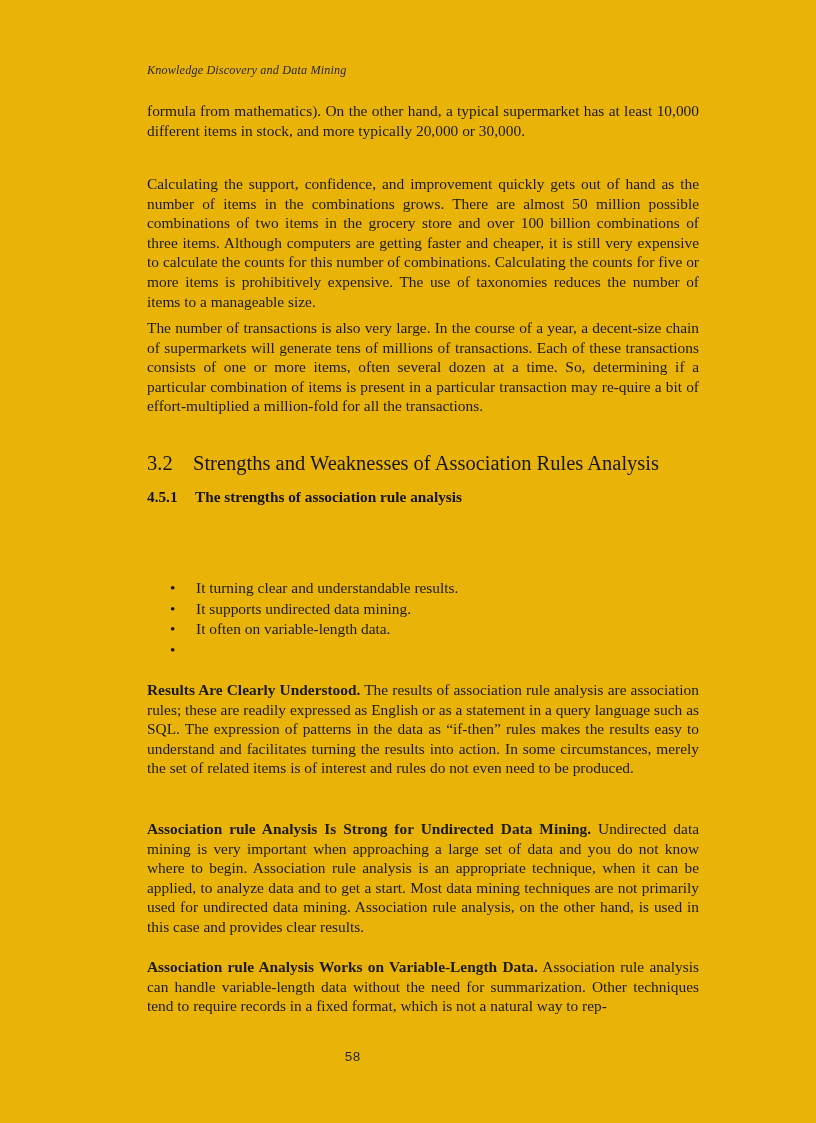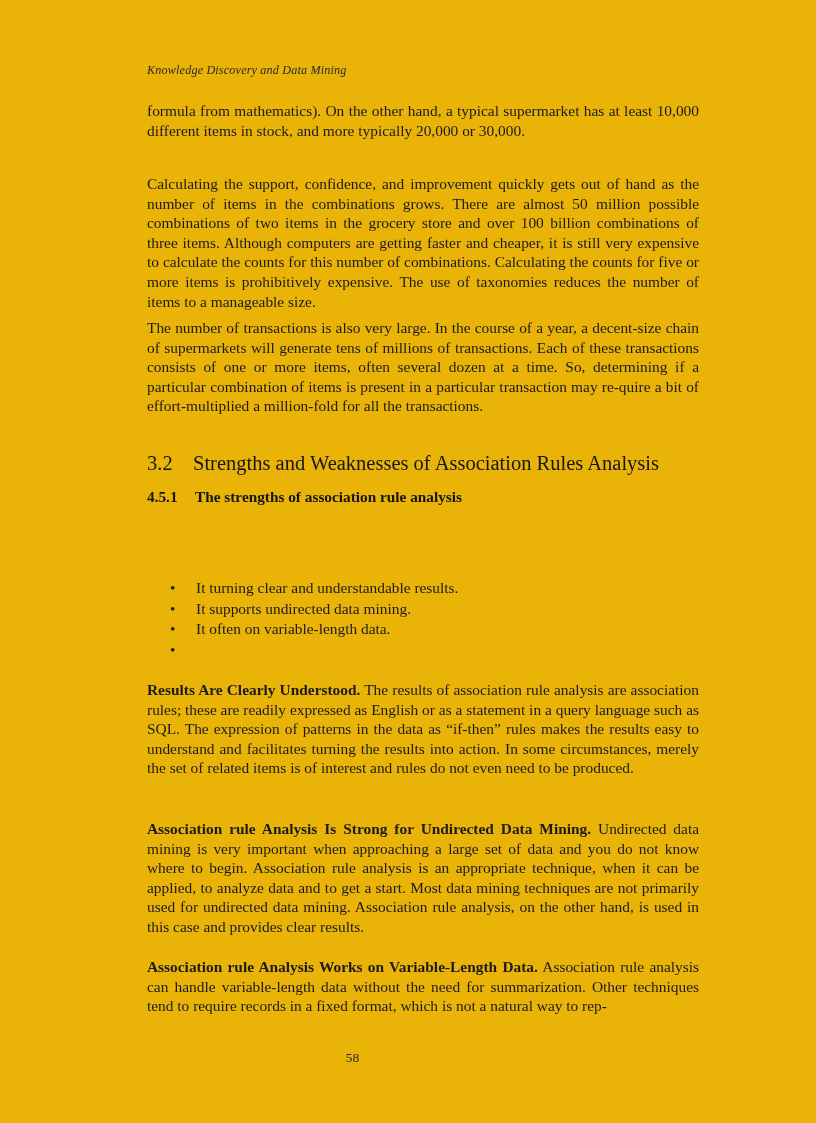--- a/index.html
+++ b/index.html
@@ -95,20 +95,21 @@
 
   
   .folio {
     position: absolute;
     top: 1050px;
     left: 0;
     width: 705px;
     text-align: center;
     font-size: 13.4px;
     color: #2a2a2a;
+    font-family: Liberation Mono, monospace;
   }
 
   
   .blk { position: absolute; left: 147px; width: 552px; }
 </style>
 </head>
 <body>
 
 <div class="page">
 

